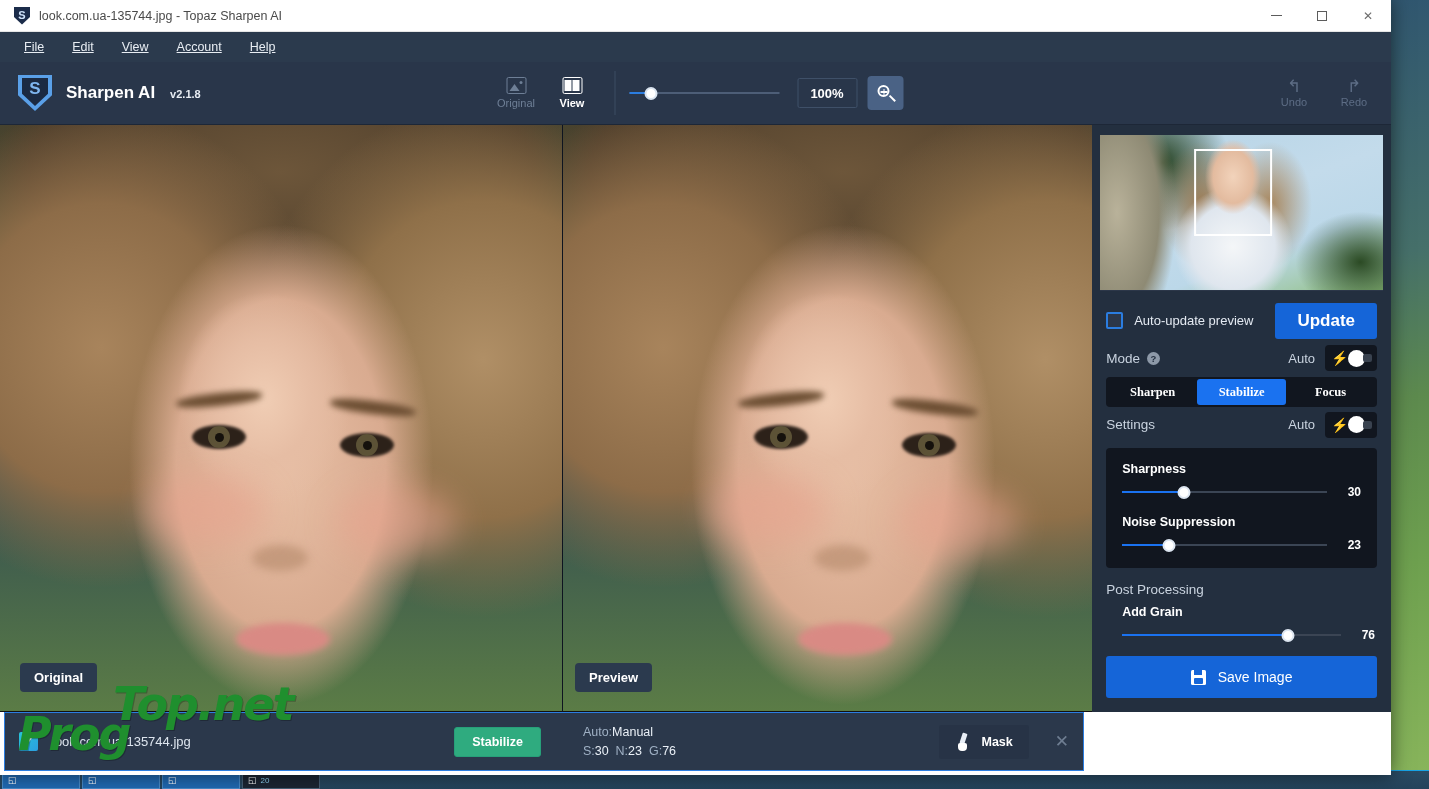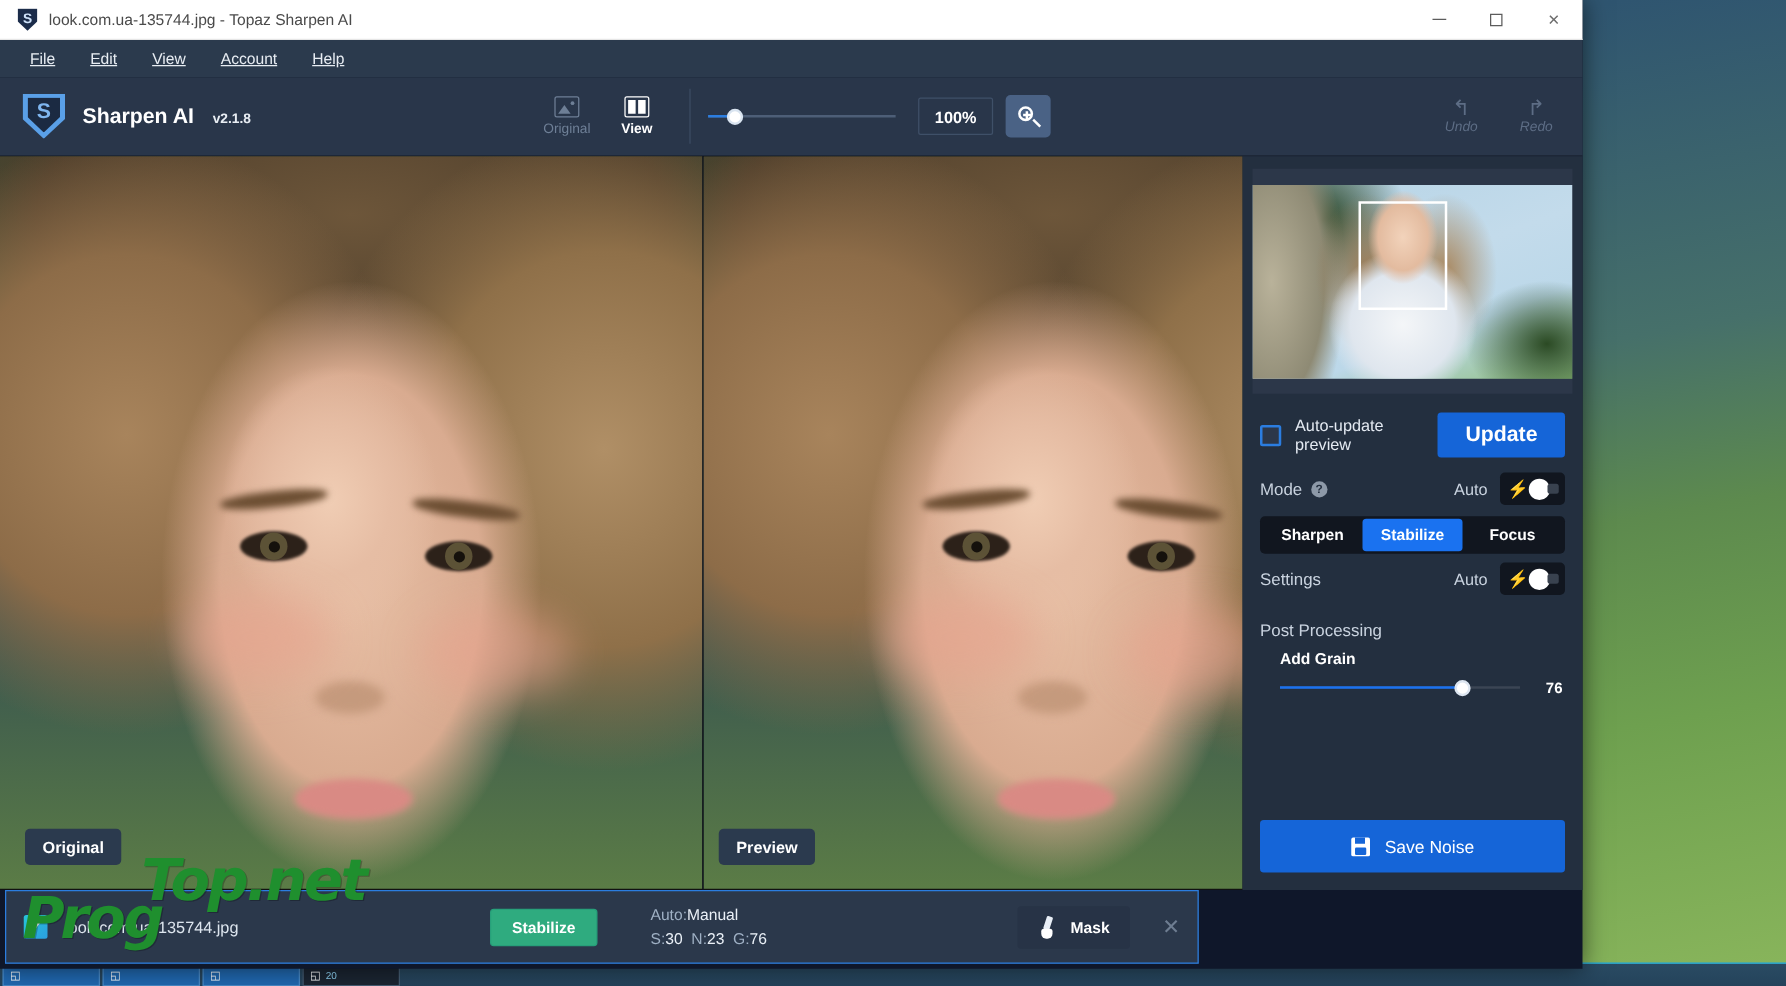--- a/index.html
+++ b/index.html
@@ -32,22 +32,22 @@
     height: 17px; min-width: 78px; display: flex; align-items: center; gap: 4px;
     padding: 0 5px; background: rgba(32,110,190,.85);
     border: 1px solid rgba(150,200,240,.35);
     font-size: 8px; color: #fff; overflow: hidden; white-space: nowrap;
   }
   .tb-item.dark { background: #1b2532; }
   .tb-glyph { font-size: 9px; }
 
   
   #app {
-    position: absolute; left: 0; top: 0; width: 1266px; height: 775px;
-    background: #0f172a;
+    position: absolute; left: 0; top: 0; width: 1391px; height: 775px;
+    background: #ffffff;
     box-shadow: 0 0 18px rgba(0,0,0,.55);
   }
 
   
   #titlebar {
     height: 32px; background: #ffffff;
     display: flex; align-items: center;
     border-bottom: 1px solid #e6e6e6;
   }
   #titlebar .tb-icon {
@@ -169,21 +169,21 @@
   .mag .ring::after{content:"";position:absolute;left:1.5px;top:4px;width:7px;height:1.6px;background:#fff;}
   .mag .handle {
     position:absolute; right:-1px; bottom:-1px; width:8px; height:2px; background:#fff;
     transform: rotate(45deg); transform-origin: right bottom;
   }
 
   #tool-right {
     margin-left: auto; margin-right: 16px; display: flex; gap: 18px;
   }
   .undo-btn { width: 42px; display: flex; flex-direction: column; align-items: center; gap: 2px; color: #5d6d85; }
-  .undo-btn .lbl { font-size: 11px; font-style: italic; }
+  .undo-btn .lbl { font-size: 11px; }
   .arrow-ico { font-size: 17px; line-height: 15px; }
 
   
   #workspace { position: absolute; top: 125px; left: 0; right: 0; bottom: 63px; display: flex; }
   #canvas { position: relative; width: 1122px; height: 100%; overflow: hidden; background:#111; }
   .pane { position: absolute; top: 0; bottom: 0; overflow: hidden; }
   .pane-left  { left: 0; width: 562px; }
   .pane-right { left: 563px; width: 559px; }
   .portrait {
     position: absolute; top: 0; left: 0; width: 562px; height: 586px;
@@ -268,21 +268,21 @@
   .toggle .knob {
     position: absolute; left: 23px; width: 17px; height: 17px; border-radius: 50%;
     background: #fff;
   }
   .toggle .tail {
     position: absolute; right: 5px; width: 9px; height: 8px; border-radius: 2px; background: #39424f;
   }
 
   #mode-seg {
     margin: 2px 14px 0 14px; height: 30px; background: #11161f; border-radius: 4px;
-    display: flex; padding: 2px;
+    display: flex; padding: 2px; font-family: Liberation Serif, serif;
   }
   .seg {
     flex: 1; height: 26px; display: flex; align-items: center; justify-content: center;
     color: #fff; font-size: 12.5px; font-weight: bold; border-radius: 3px;
   }
   .seg.active { background: #1a72f0; }
 
   #settings-card {
     margin: 6px 14px 0 14px; background: #11161f; border-radius: 4px;
     padding: 14px 16px 16px 16px;
@@ -551,38 +551,59 @@
       <div class="sec-row">
         <span class="sec-title">Settings</span>
         <span class="auto-lbl">Auto</span>
         <span class="toggle">
           <span class="bolt">⚡</span>
           <span class="knob"></span>
           <span class="tail"></span>
         </span>
       </div>
 
+      <div id="settings-card">
+        <div class="slider-label">Sharpness</div>
+        <div class="slider-row">
+          <div class="sl">
+            <div class="track"></div>
+            <div class="fill" style="width:30%"></div>
+            <div class="knob" style="left:30%"></div>
+          </div>
+          <div class="sl-val">30</div>
+        </div>
+        <div class="gap"></div>
+        <div class="slider-label">Noise Suppression</div>
+        <div class="slider-row">
+          <div class="sl">
+            <div class="track"></div>
+            <div class="fill" style="width:23%"></div>
+            <div class="knob" style="left:23%"></div>
+          </div>
+          <div class="sl-val">23</div>
+        </div>
+      </div>
 
       <div id="post-title">Post Processing</div>
       <div id="post-block">
         <div class="slider-label">Add Grain</div>
         <div class="slider-row">
           <div class="sl">
             <div class="track"></div>
             <div class="fill" style="width:76%"></div>
             <div class="knob" style="left:76%"></div>
           </div>
           <div class="sl-val">76</div>
         </div>
       </div>
 
       <div id="save-wrap">
         <div id="save-btn">
           <span class="disk"></span>
-          <span>Save Noise</span>
+          <span>Save Image</span>
         </div>
       </div>
     </div>
   </div>
 
   <div id="bottombar">
     <div id="file-chk">
         <span class="tick">✓</span>
       </div>
     <div id="file-name">look.com.ua-135744.jpg</div>

